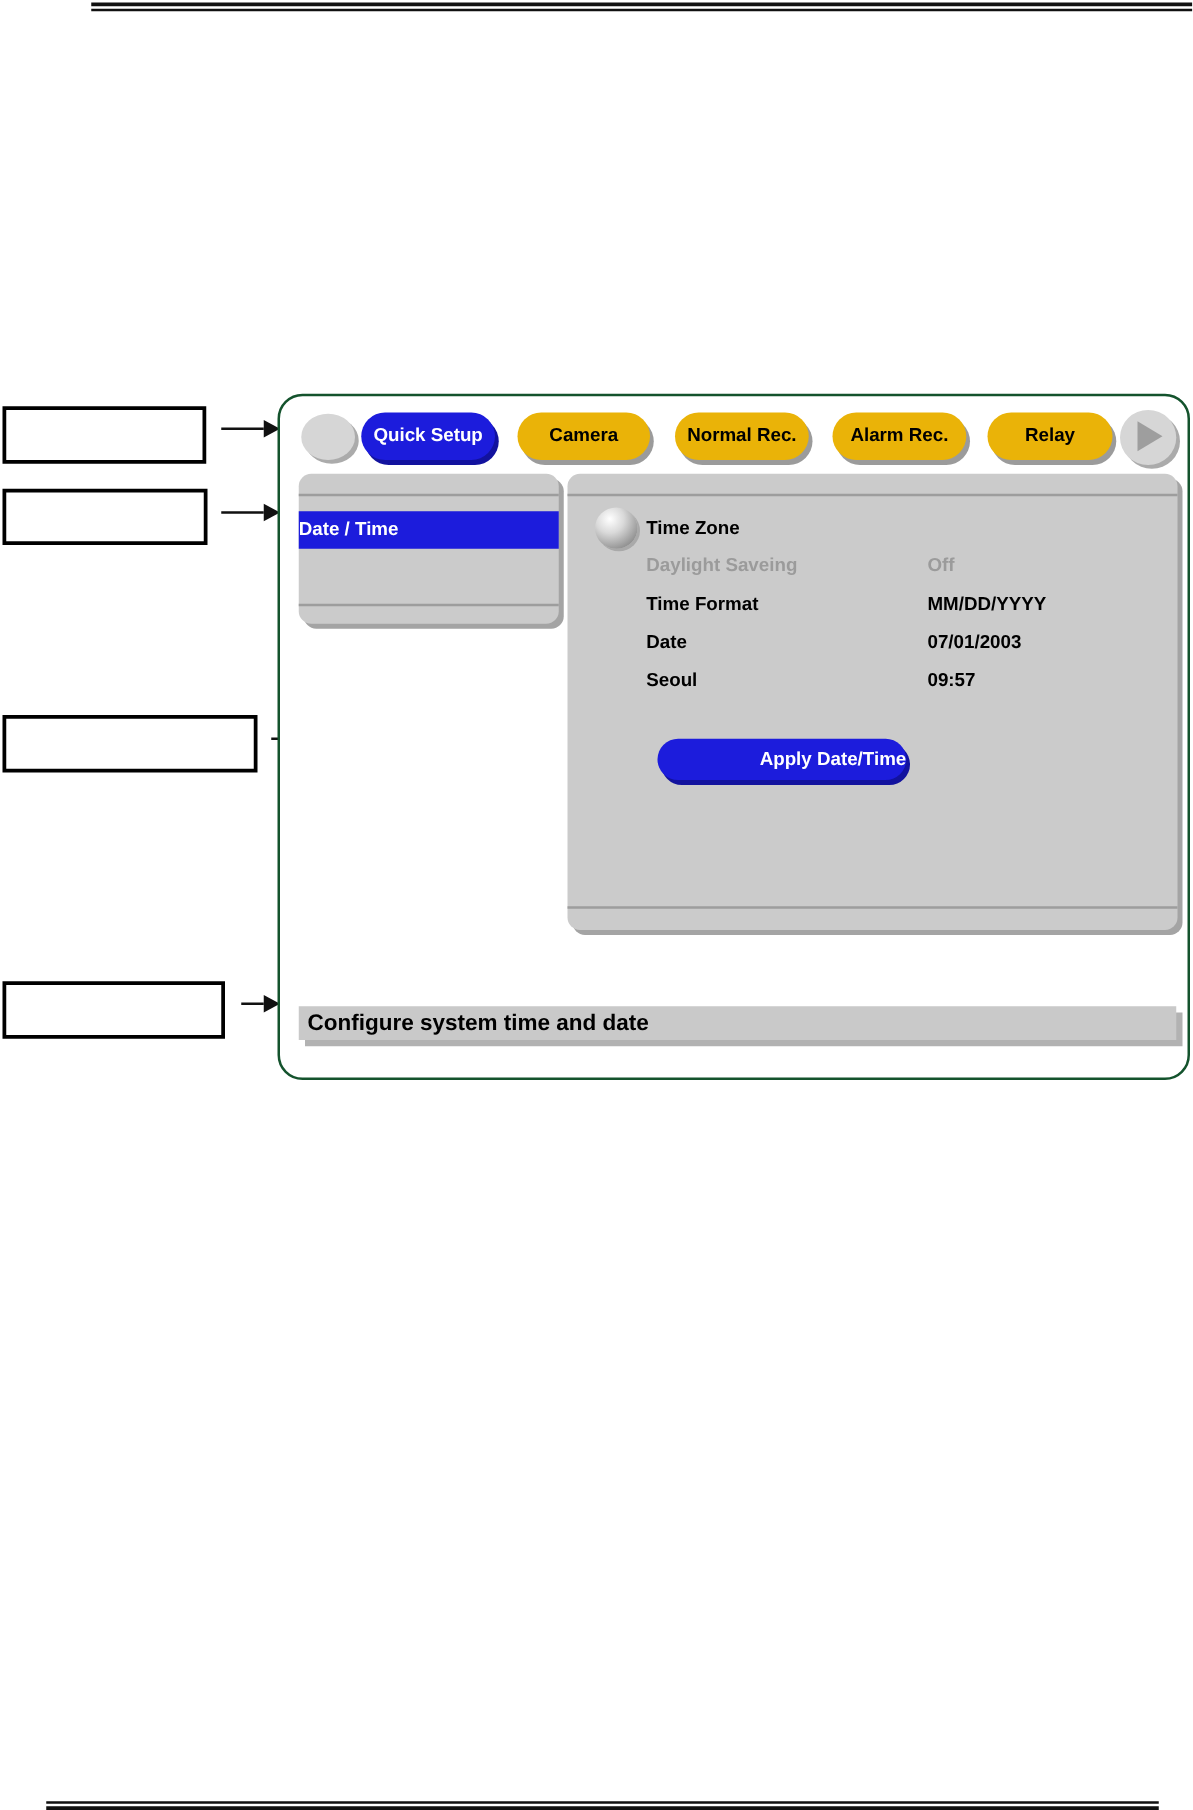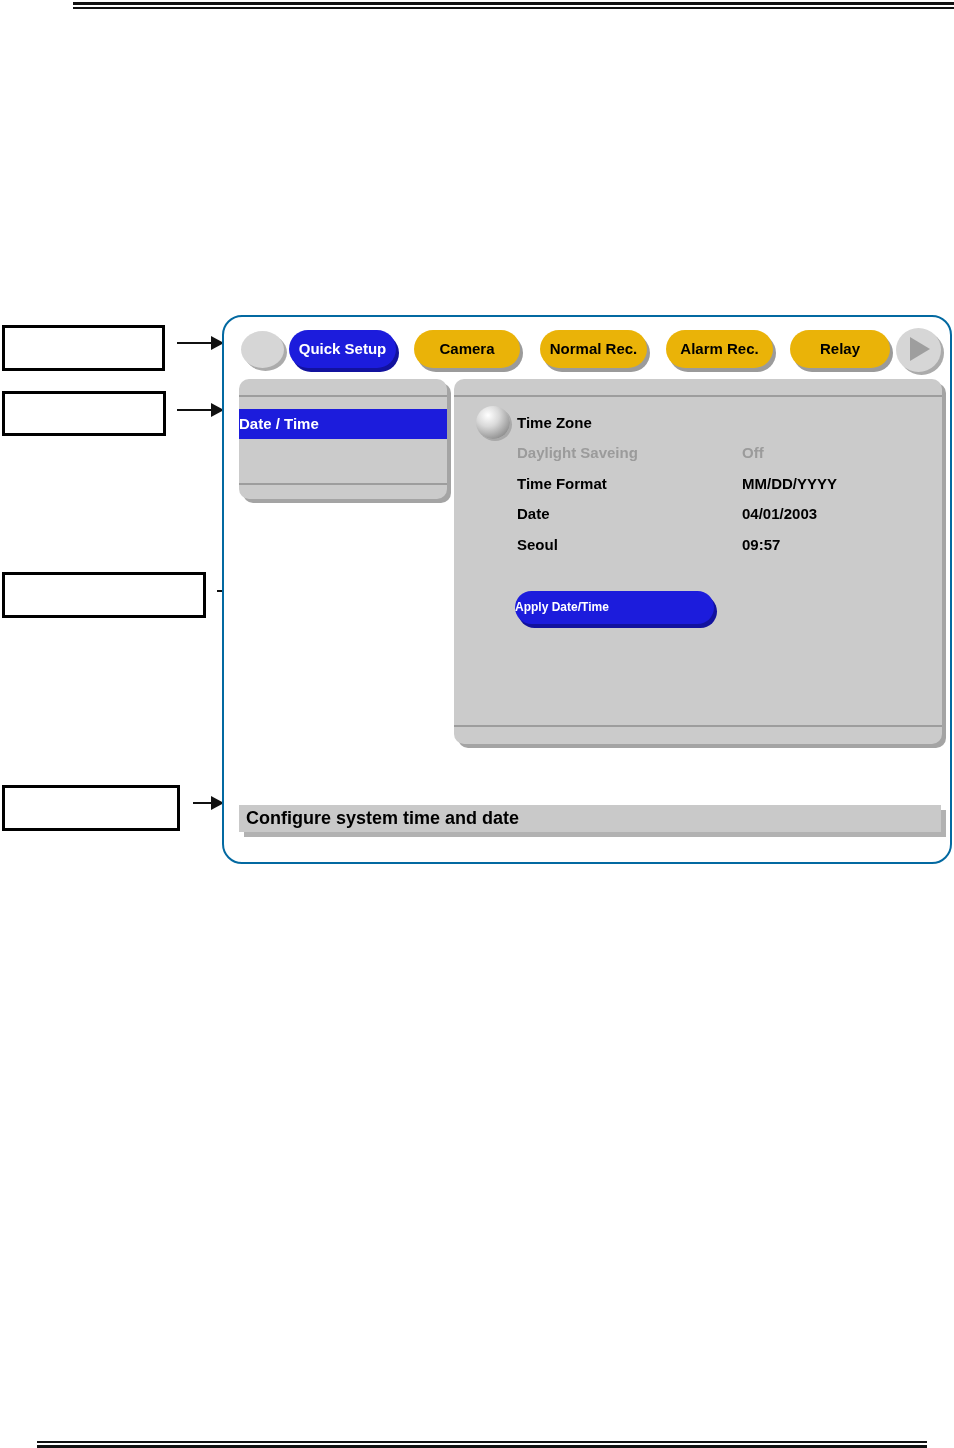--- a/index.html
+++ b/index.html
@@ -10,44 +10,44 @@
             border-top:3px solid #111;border-bottom:2px solid #111;}
   .rule-bottom{position:absolute;left:37px;width:890px;top:1441px;height:2px;
             border-top:2px solid #111;border-bottom:3px solid #111;}
   
   .callout{position:absolute;background:#fff;border:3px solid #000;box-sizing:border-box;}
   .arrow{position:absolute;height:2px;background:#111;}
   .arrow::after{content:"";position:absolute;right:-13px;top:-6px;width:0;height:0;
                 border-left:13px solid #111;border-top:7px solid transparent;border-bottom:7px solid transparent;}
   
   .ui{position:absolute;left:222px;top:315px;width:730px;height:549px;background:#fff;
-      border:2px solid #0369a1;border-radius:20px;box-sizing:border-box;}
+      border:2px solid #14532d;border-radius:20px;box-sizing:border-box;}
   .tab{position:absolute;top:13px;height:38px;border-radius:19px;background:#eab308;
        box-shadow:3px 4px 0 #9b9b9b;color:#000;font-weight:bold;font-size:15px;
        text-align:center;line-height:38px;cursor:default;}
   .tab.active{background:#1c1cdc;color:#fff;box-shadow:3px 4px 0 #12129e;}
   .circle-btn{position:absolute;background:#d6d6d6;border-radius:50%;box-shadow:3px 3px 0 #ababab;}
   .tri{position:absolute;left:14px;top:9px;width:0;height:0;
        border-left:20px solid #9e9e9e;border-top:12px solid transparent;border-bottom:12px solid transparent;}
   .panel{position:absolute;background:#cbcbcb;border-radius:10px;box-shadow:4px 4px 0 #a4a4a4;}
   .divider{position:absolute;left:0;right:0;height:0;border-top:2px solid #9d9d9d;}
   .side-item{position:absolute;left:0;right:0;height:30px;line-height:30px;
              font-size:15px;font-weight:bold;color:#000;cursor:default;}
   .side-item.active{background:#1c1cdc;color:#fff;}
   .sphere{position:absolute;left:22px;top:27px;width:34px;height:33px;border-radius:50%;
           background:radial-gradient(circle at 35% 28%, #ffffff 0%, #d9d9d9 35%, #8d8d8d 80%, #6b6b6b 100%);
           box-shadow:2px 2px 0 #a9a9a9;}
   .lbl{position:absolute;left:63px;font-size:15px;font-weight:bold;color:#000;height:20px;line-height:20px;}
   .val{position:absolute;left:288px;font-size:15px;font-weight:bold;color:#000;height:20px;line-height:20px;}
   .dim{color:#9b9b9b;text-align:center;}
   .valbox{position:absolute;left:272px;top:27px;width:204px;height:31px;background:#a6a6a6;
           font-size:15px;font-weight:bold;color:#000;line-height:31px;padding-left:16px;box-sizing:border-box;}
-  .apply{position:absolute;left:61px;top:212px;width:199px;height:33px;border-radius:17px;
-         background:#1c1cdc;box-shadow:3px 4px 0 #12129e;color:#fff;font-size:12px;font-weight:bold;
-         text-align:left;line-height:33px;cursor:default;}
+  .apply{position:absolute;left:72px;top:212px;width:199px;height:33px;border-radius:17px;
+         background:#1c1cdc;box-shadow:3px 4px 0 #12129e;color:#fff;font-size:15px;font-weight:bold;
+         text-align:right;line-height:33px;cursor:default;}
   .statusbar{position:absolute;left:15px;top:488px;width:702px;height:27px;background:#c9c9c9;
              box-shadow:5px 5px 0 #b2b2b2;font-size:18px;font-weight:bold;color:#000;
              line-height:27px;padding-left:7px;box-sizing:border-box;}
 </style>
 </head>
 <body>
 
 <div class="page">
 
   <div class="rule-top"></div>
@@ -92,21 +92,21 @@
 
       <div class="lbl" style="top:34px;">Time Zone</div>
 
       <div class="lbl dim" style="top:64px;">Daylight Saveing</div>
       <div class="val dim" style="top:64px;">Off</div>
 
       <div class="lbl" style="top:95px;">Time Format</div>
       <div class="val" style="top:95px;">MM/DD/YYYY</div>
 
       <div class="lbl" style="top:125px;">Date</div>
-      <div class="val" style="top:125px;">04/01/2003</div>
+      <div class="val" style="top:125px;">07/01/2003</div>
 
       <div class="lbl" style="top:156px;">Seoul</div>
       <div class="val" style="top:156px;">09:57</div>
 
       <div class="apply">Apply Date/Time</div>
 
       <div class="divider" style="top:346px;"></div>
     </div>
 
     <div class="statusbar">Configure system time and date</div>

